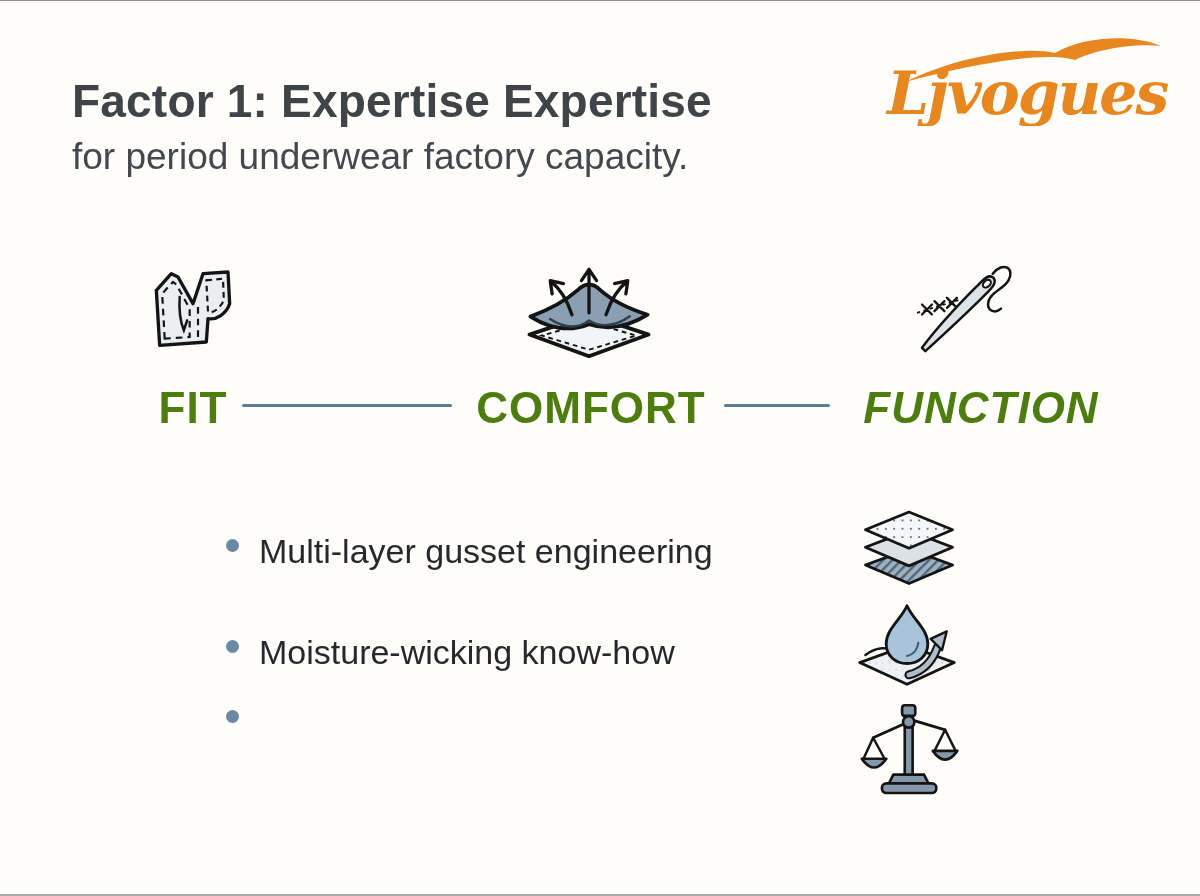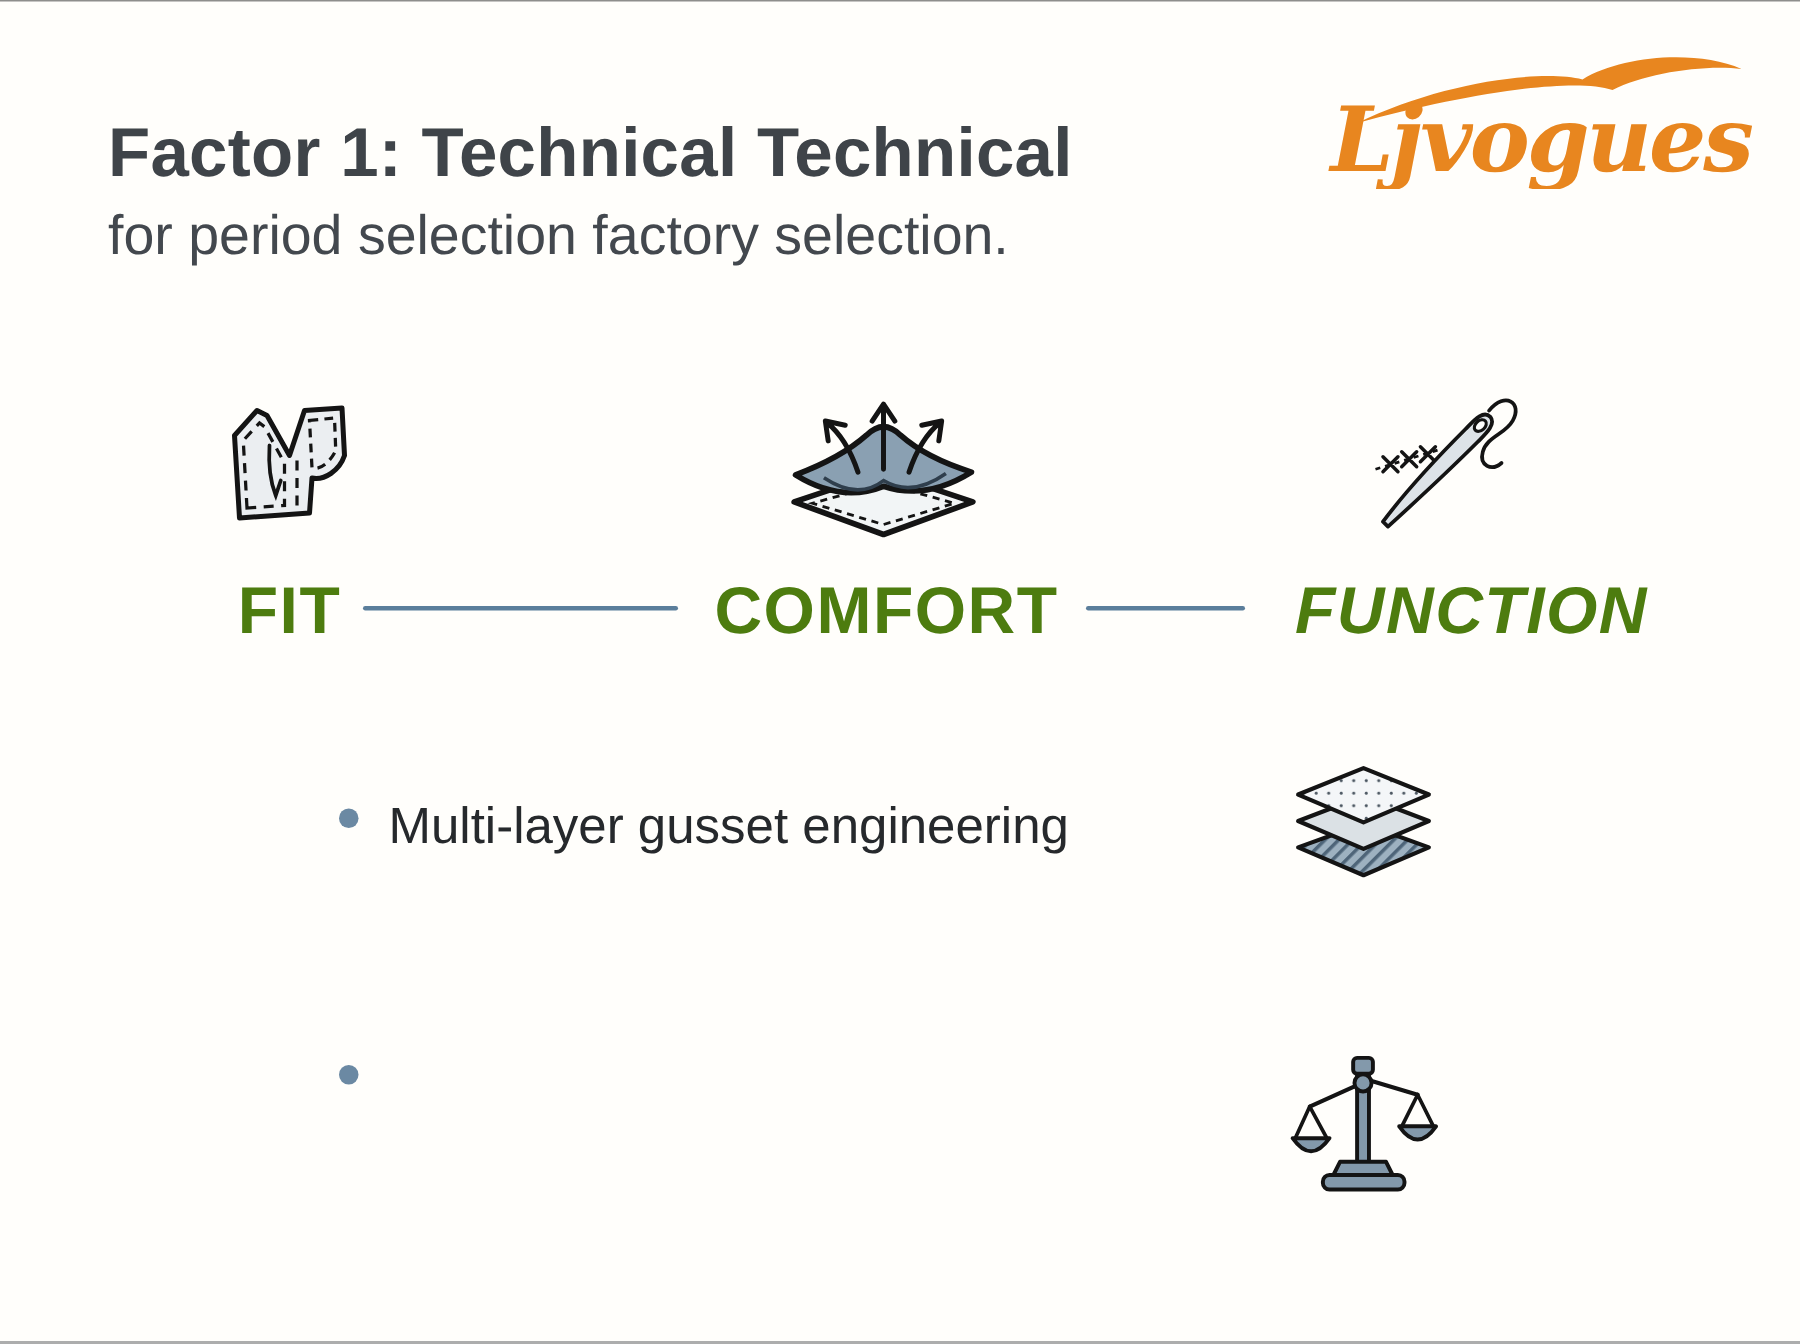--- a/index.html
+++ b/index.html
@@ -42,22 +42,22 @@
   .row-3 .bullet-dot { align-self:flex-start; margin-top:15px; }
   .bullet-text { width:548px; font-size:34px; line-height:1.32; color:#26292C;margin-top:12px; }
   .bullet-icon { margin-left:auto; flex:none; }
 </style>
 </head>
 <body>
 
 <div class="slide">
   <div class="edge-top"></div>
 
-  <h1 class="title">Factor 1: Technical Technical</h1>
-  <div class="subtitle">for period selection factory selection.</div>
+  <h1 class="title">Factor 1: Expertise Expertise</h1>
+  <div class="subtitle">for period underwear factory capacity.</div>
 
   <svg class="logo" viewBox="0 0 290 100">
     <path d="M20,56 C75,29 142,20 170,27 C196,11 246,7 276,20 C250,17 212,23 190,34 C163,25 90,37 20,56 Z" fill="#E8861F"></path>
     <text x="2" y="88" font-size="60" font-style="italic" font-weight="bold" font-family="'DejaVu Serif', serif" fill="#E8861F" letter-spacing="-2">Ljvogues</text>
   </svg>
 
   <svg class="pillar-icon icon-fit" viewBox="0 0 120 120">
     <path d="M20,106 L16,40 L34,20 L42,24 L60,56 L72,20 L102,18 L104,56 C100,68 88,76 78,74 L76,102 Z" fill="#EBEEF1" stroke="#141414" stroke-width="4" stroke-linejoin="round"></path>
     <path d="M26,98 L23,44 L36,30 L40,33 L56,62 L56,96 Z" fill="none" stroke="#141414" stroke-width="2.6" stroke-dasharray="8 6"></path>
     <path d="M66,60 L66,98" fill="none" stroke="#141414" stroke-width="2.6" stroke-dasharray="8 6"></path>
@@ -102,20 +102,39 @@
           <rect width="9" height="9" fill="#F4F6F8"></rect>
           <circle cx="3" cy="3" r="1.1" fill="#4A5560"></circle>
         </pattern>
       </defs>
       <path d="M55,52 L102,69 L55,89 L8,69 Z" fill="url(#p-hatch)" stroke="#141414" stroke-width="3" stroke-linejoin="round"></path>
       <path d="M55,32 L102,50 L55,70 L8,50 Z" fill="#DBE1E5" stroke="#141414" stroke-width="3" stroke-linejoin="round"></path>
       <path d="M55,12 L102,31 L55,51 L8,31 Z" fill="url(#p-dots)" stroke="#141414" stroke-width="3" stroke-linejoin="round"></path>
     </svg>
   </div>
 
+  <div class="bullet-row row-2">
+    <span class="bullet-dot"></span>
+    <div class="bullet-text">Moisture-wicking know-how</div>
+    <svg class="bullet-icon" width="106" height="92" viewBox="0 0 112 95">
+      <defs>
+        <pattern id="p-fab" width="7" height="7" patternUnits="userSpaceOnUse">
+          <rect width="7" height="7" fill="#EFF2F4"></rect>
+          <circle cx="2.5" cy="2.5" r="0.9" fill="#C9D4DB"></circle>
+        </pattern>
+      </defs>
+      <path d="M56,47 L106,65 L56,88 L6,65 Z" fill="url(#p-fab)" stroke="#141414" stroke-width="3" stroke-linejoin="round"></path>
+      <path d="M12,57 C24,48 36,48 45,54" fill="none" stroke="#141414" stroke-width="2.5" stroke-linecap="round"></path>
+      <path d="M58,78 C74,74 83,63 88,49" fill="none" stroke="#141414" stroke-width="9.5" stroke-linecap="round"></path>
+      <path d="M58,78 C74,74 83,63 88,49" fill="none" stroke="#AEBDC8" stroke-width="5" stroke-linecap="round"></path>
+      <polygon points="98,32 81,40 93,52" fill="#AEBDC8" stroke="#141414" stroke-width="2.5" stroke-linejoin="round"></polygon>
+      <path d="M56,5 C62,19 78,30 78,45 C78,58 68,66 56,66 C44,66 34,58 34,45 C34,30 50,19 56,5 Z" fill="#A9C4DA" stroke="#141414" stroke-width="3" stroke-linejoin="round"></path>
+      <path d="M68,44 C67,52 62,57 56,58" fill="none" stroke="#3D5A74" stroke-width="2.2" stroke-linecap="round"></path>
+    </svg>
+  </div>
 
   <div class="bullet-row row-3">
     <span class="bullet-dot"></span>
     <svg class="bullet-icon" width="100" height="110" viewBox="0 0 114 112">
       <path d="M55,24 L15,42 M57,21 L97,33" stroke="#141414" stroke-width="3.2" stroke-linecap="round"></path>
       <path d="M15,42 L4,66 M15,42 L28,66" stroke="#141414" stroke-width="2.8" stroke-linecap="round"></path>
       <path d="M97,33 L85,57 M97,33 L109,57" stroke="#141414" stroke-width="2.8" stroke-linecap="round"></path>
       <rect x="51" y="14" width="9" height="72" rx="2" fill="#8399AB" stroke="#141414" stroke-width="3"></rect>
       <rect x="48" y="5" width="15" height="12" rx="3" fill="#8399AB" stroke="#141414" stroke-width="3"></rect>
       <circle cx="55.5" cy="24" r="6.5" fill="#8399AB" stroke="#141414" stroke-width="3"></circle>

